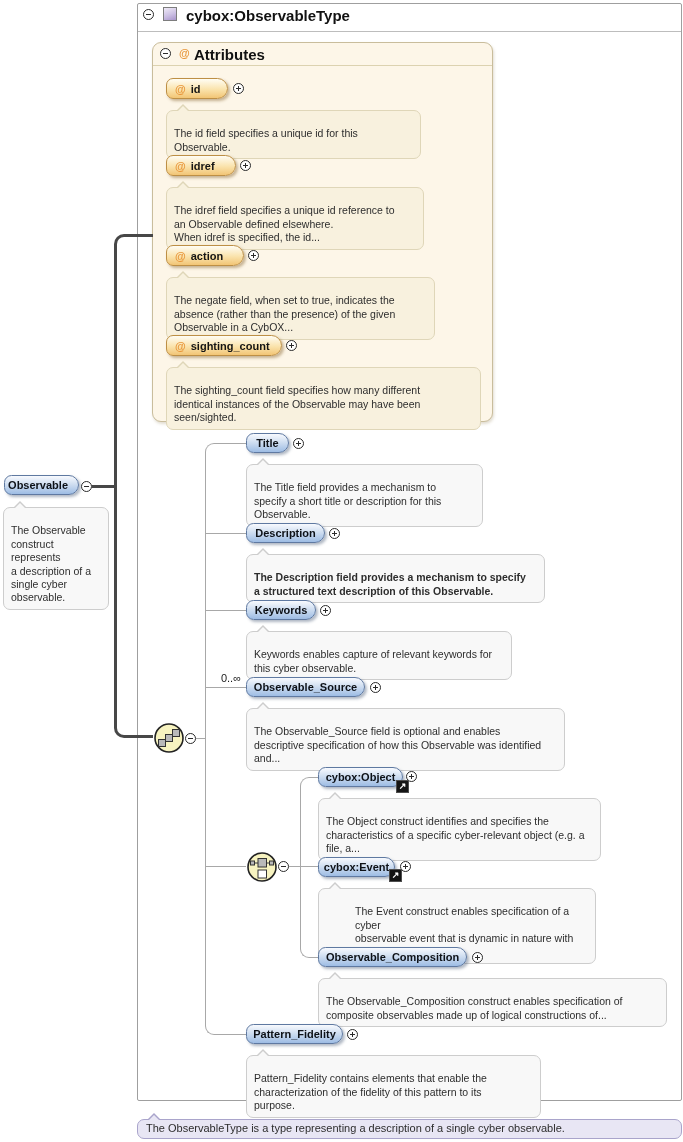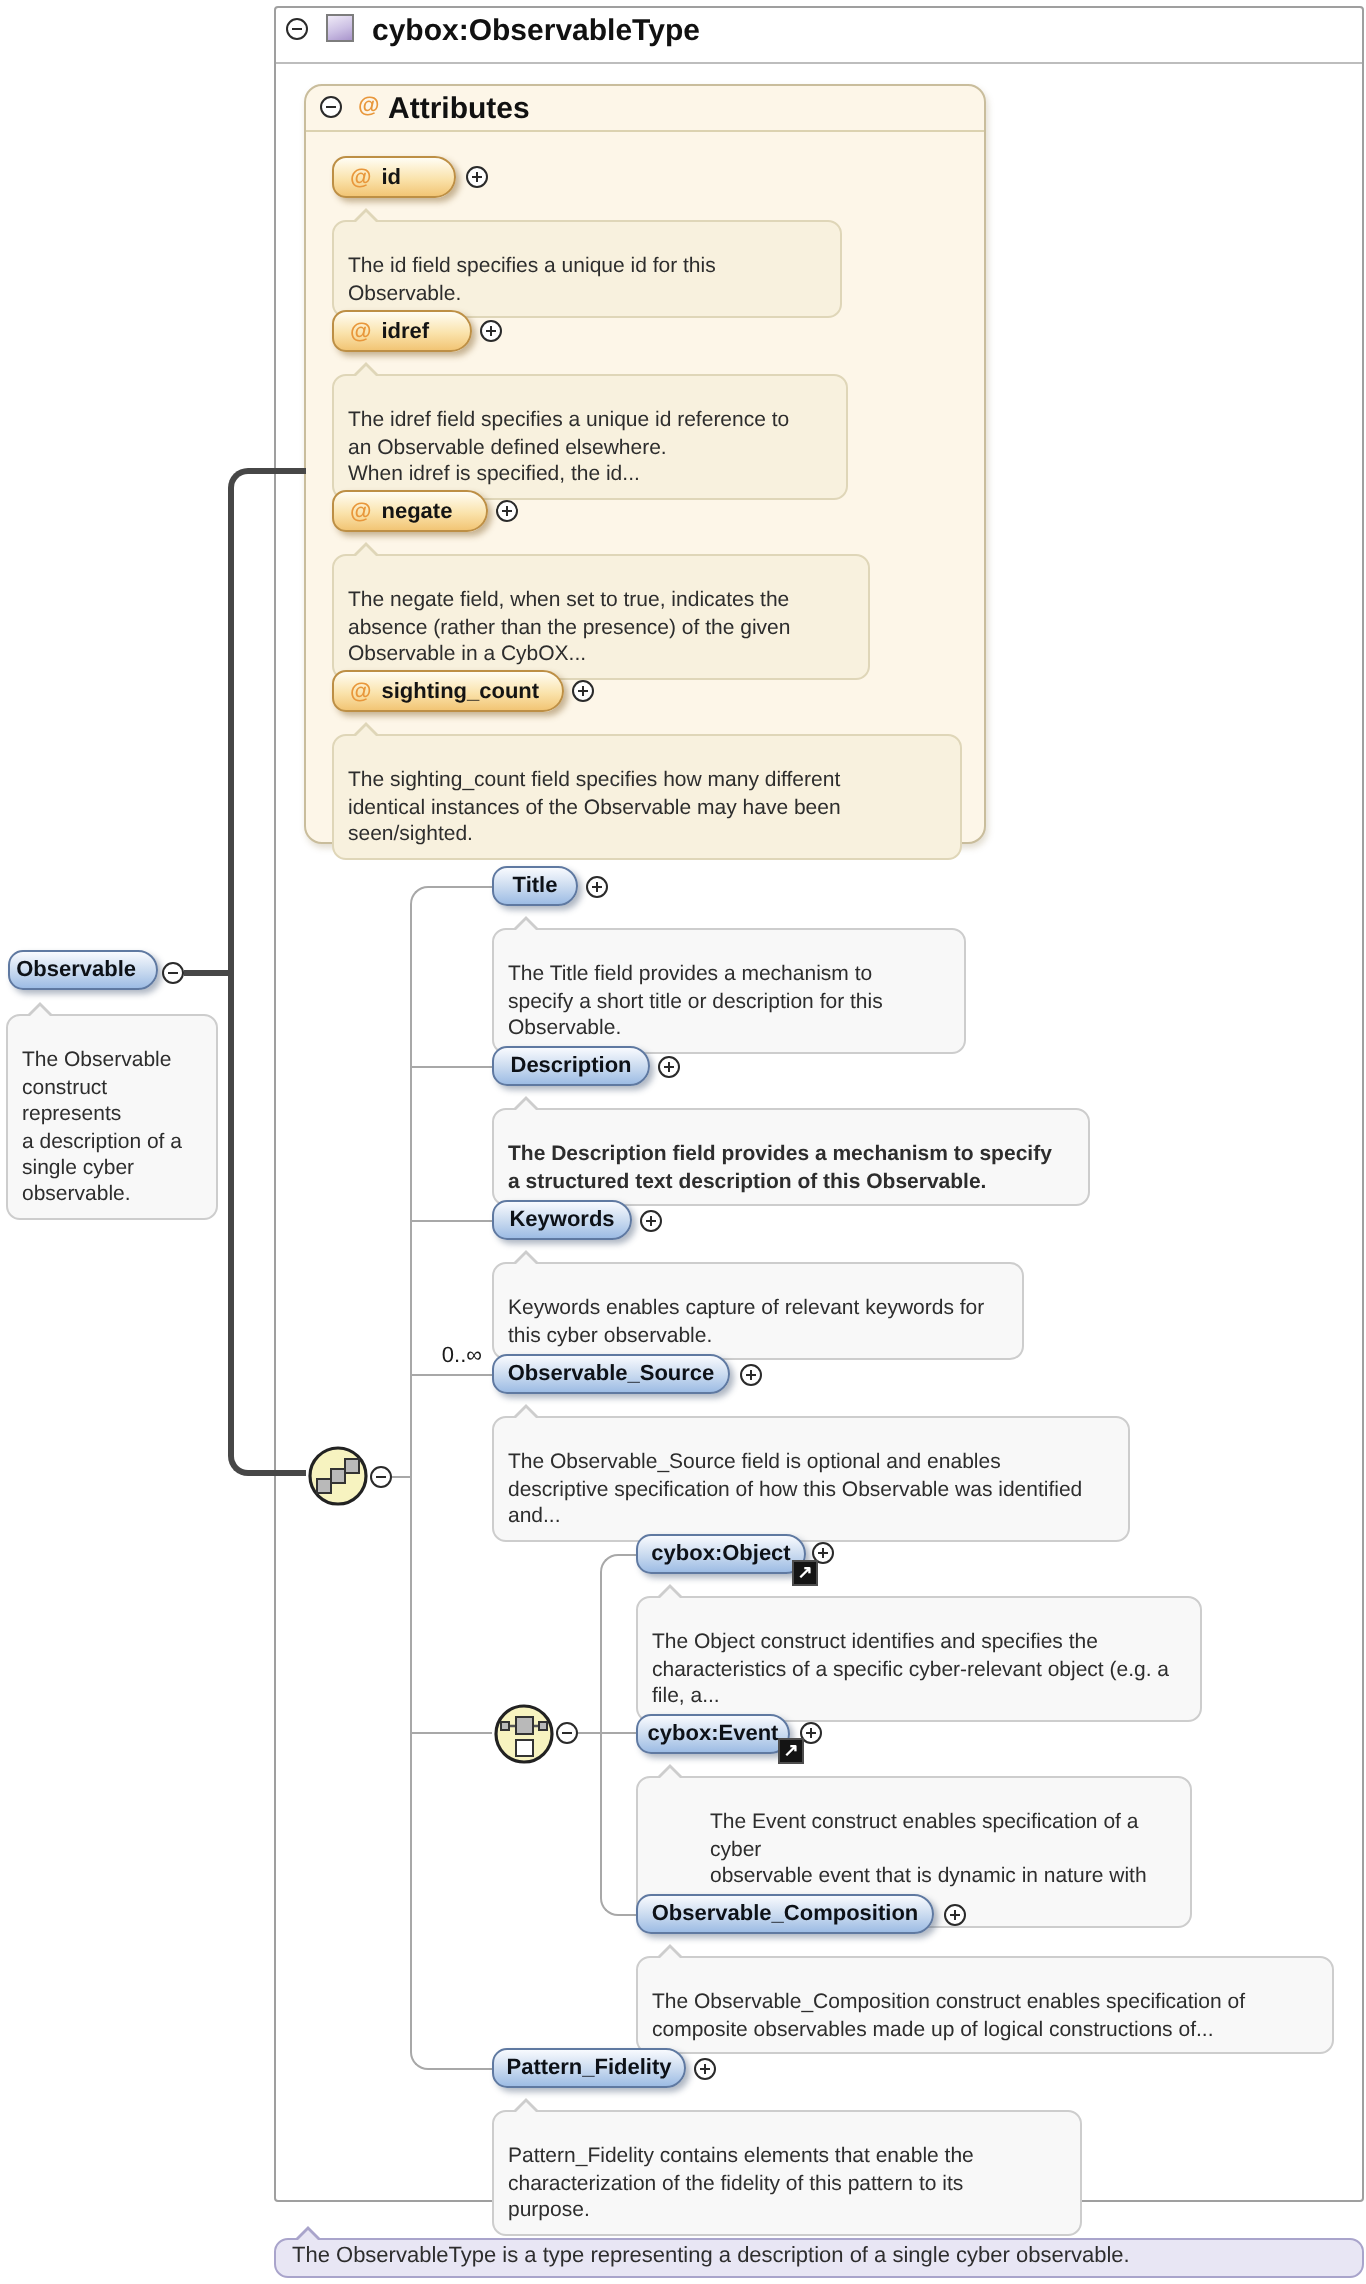--- a/index.html
+++ b/index.html
@@ -102,21 +102,21 @@
   </div>
   <span class="abs tg plus" style="left:240px;top:160px;"></span>
   <div class="abs desc tan" style="left:166px;top:187px;width:258px;">
     <span>The idref field specifies a unique id reference to
 an Observable defined elsewhere.
 When idref is specified, the id...</span>
   </div>
 
   <div class="abs abadge" style="left:166px;top:245px;width:78px;">
     <span class="at">@</span>
-    <span>negate</span>
+    <span>action</span>
   </div>
   <span class="abs tg plus" style="left:248px;top:250px;"></span>
   <div class="abs desc tan" style="left:166px;top:277px;width:269px;">
     <span>The negate field, when set to true, indicates the
 absence (rather than the presence) of the given
 Observable in a CybOX...</span>
   </div>
 
   <div class="abs abadge" style="left:166px;top:335px;width:116px;">
     <span class="at">@</span>

